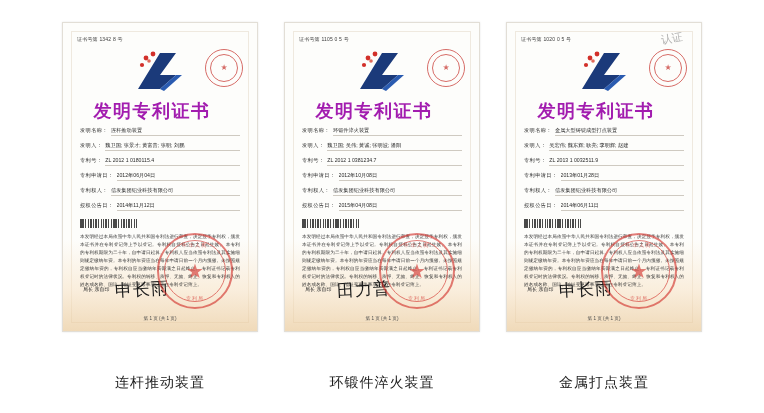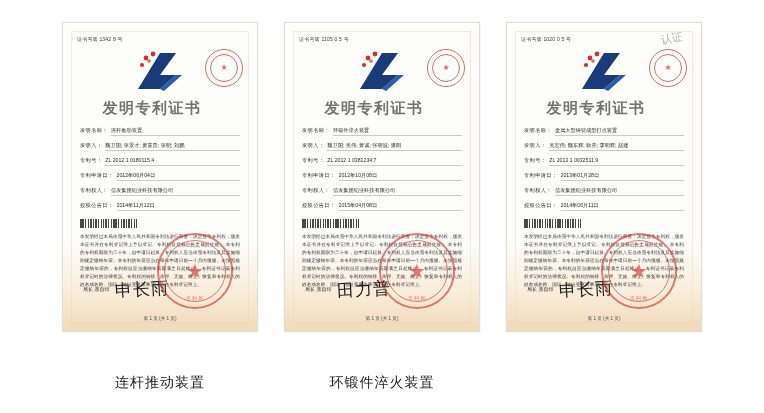--- a/index.html
+++ b/index.html
@@ -99,23 +99,23 @@
     font-size: 8px;
     line-height: 1;
   }
   .cert-title {
     position: absolute;
     top: 76px;
     left: 0;
     right: 16px;
     text-align: center;
     font-family: "DejaVu Sans", sans-serif;
-    font-size: 15px;
+    font-size: 18px;
     font-weight: bold;
-    color: #737373;
+    color: #a21caf;
     letter-spacing: 1.5px;
   }
   .cert-fields {
     position: absolute;
     top: 104px;
     left: 17px;
     right: 17px;
   }
   .fld {
     display: flex;
@@ -444,15 +444,16 @@
 
       <div class="cert-seal">
         <div class="seal-ring"></div>
         <div class="seal-text-top">中华人民</div>
         <div class="seal-star">★</div>
         <div class="seal-text-bottom">专利局</div>
       </div>
 
       <div class="cert-pagenum">第 1 页 (共 1 页)</div>
     </div>
+    <div class="cert-caption">金属打点装置</div>
   </div>
 
 </div>
 
 </body></html>

